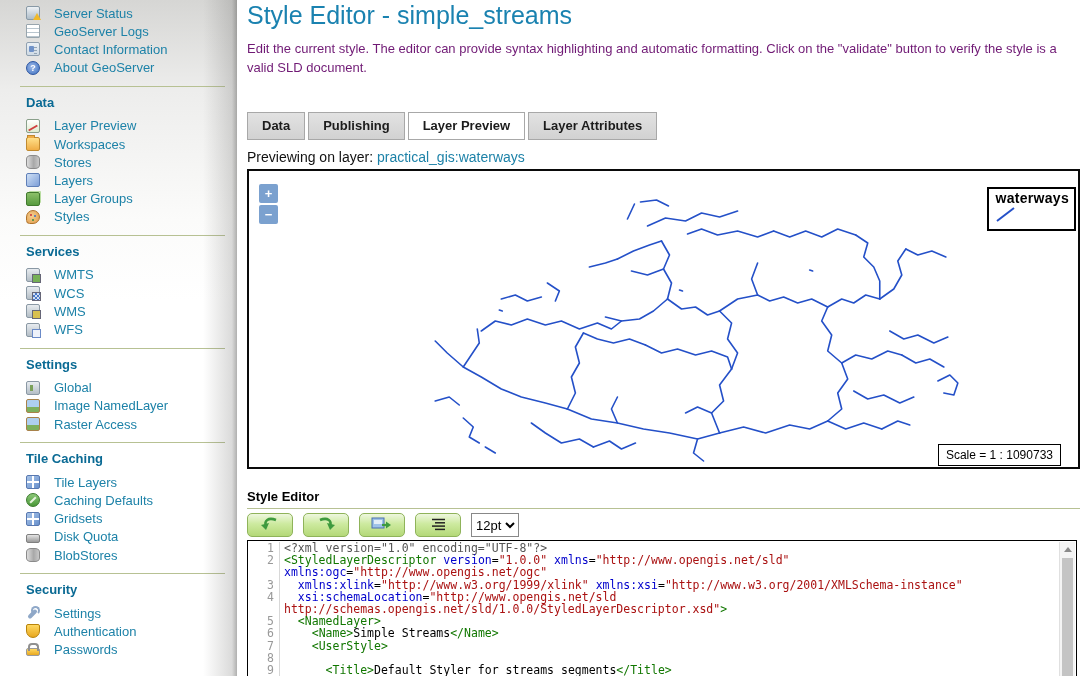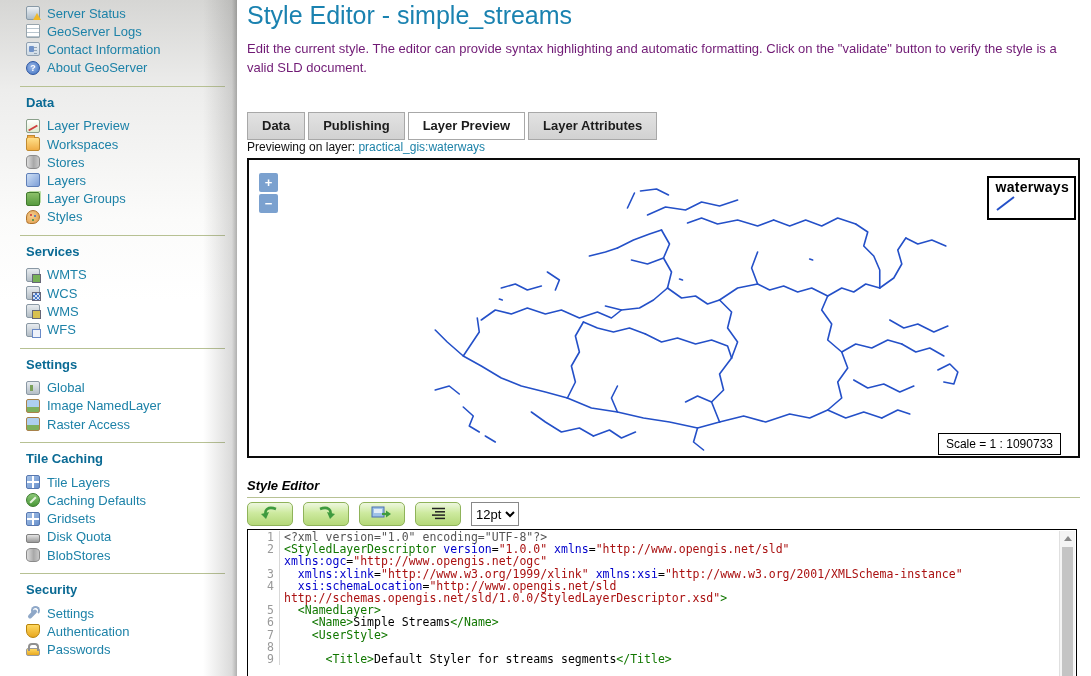--- a/index.html
+++ b/index.html
@@ -6,21 +6,21 @@
   .page{position:relative;width:1091px;height:676px;overflow:hidden;background:#fff;
         font-family:"Liberation Sans",sans-serif;color:#111;}
 
   
   .sidebar{position:absolute;left:0;top:0;width:237px;height:676px;
            background:linear-gradient(to bottom,#d6d6d4 0px,#ededec 90px,#fbfbfa 220px,#fff 300px);}
   .sidebar::after{content:"";position:absolute;top:0;right:0;bottom:0;width:34px;
            background:linear-gradient(to right,rgba(110,110,108,0) 0%,rgba(110,110,108,.25) 85%,rgba(80,80,78,.45) 100%);}
   .side-inner{position:relative;padding:4px 0 0 26px;}
   .side-heading{font-size:13px;font-weight:bold;color:#0a6a94;margin:2px 0 7px 0;}
-  .side-item{display:flex;align-items:center;gap:7px;height:18.2px;cursor:pointer;}
+  .side-item{display:flex;align-items:center;gap:14px;height:18.2px;cursor:pointer;}
   .side-item .lbl{font-size:13px;color:#1d82a8;white-space:nowrap;}
   .side-sep{height:1px;background:#b7c193;margin:9px 12px 8px -6px;}
 
   
   .ic{width:14px;height:14px;display:inline-block;flex:0 0 auto;border-radius:2px;position:relative;box-sizing:border-box;}
   .ic-server-status{background:linear-gradient(#eef2f6,#aebdc9);border:1px solid #8899a6;}
   .ic-server-status::after{content:"";position:absolute;right:-2px;bottom:-1px;width:0;height:0;
      border-left:4px solid transparent;border-right:4px solid transparent;border-bottom:7px solid #f0b929;}
   .ic-logs{background:#fff;border:1px solid #98a5ad;border-radius:1px;
      background-image:repeating-linear-gradient(to bottom,transparent 0 3px,#b9c6cf 3px 4px);}
@@ -64,33 +64,33 @@
   .ic-passwords::before{content:"";position:absolute;left:1px;top:-6px;width:7px;height:6px;border:2px solid #909090;border-bottom:none;border-radius:4px 4px 0 0;}
 
   
   .main{position:absolute;left:247px;top:0;width:833px;}
   h1.title{margin:0 0 0 0;font-size:25px;line-height:30px;font-weight:400;color:#1a82b0;}
   .desc{margin-top:9px;font-size:13px;line-height:19px;color:#701a75;max-width:833px;}
   .tabs{margin-top:35px;display:flex;gap:3px;}
   .tab{padding:5px 14px 6px 14px;font-size:13px;font-weight:bold;color:#1c1c1c;
        background:linear-gradient(#e2e2e2,#d2d2d2);border:1px solid #a8a8a8;cursor:pointer;}
   .tab.active{background:#fff;}
-  .preview-line{font-size:12px;}
+  .preview-line{margin-top:9px;font-size:14px;}
   .preview-line a{color:#1d82a8;text-decoration:none;cursor:pointer;}
 
   .map-panel{position:relative;margin-top:4px;width:833px;height:300px;border:2px solid #0a0a0a;box-sizing:border-box;background:#fff;}
   .map-svg{position:absolute;left:0;top:0;width:100%;height:100%;}
   .zoomctl{position:absolute;left:10px;top:13px;width:19px;}
   .zbtn{width:19px;height:19px;margin-bottom:2px;background:#7ba1cf;color:#fff;font-size:13px;font-weight:bold;
         text-align:center;line-height:19px;border-radius:2px;cursor:pointer;user-select:none;}
   .legend{position:absolute;top:16px;right:2px;background:#fff;border:2px solid #000;padding:1px 5px 2px 6px;}
   .legend-title{font-size:14px;font-weight:bold;color:#000;letter-spacing:.3px;}
   .scalebox{position:absolute;bottom:1px;right:17px;background:#fff;border:1px solid #000;padding:3px 7px;font-size:12px;color:#000;}
 
-  .ed-heading{margin-top:20px;font-size:13px;font-weight:bold;color:#000;font-style:italic;}
+  .ed-heading{margin-top:20px;font-size:13px;font-weight:bold;color:#000;}
   .ed-hr{height:1px;background:#b7c193;margin-top:4px;width:833px;}
   .toolbar{margin-top:4px;display:flex;align-items:flex-end;gap:10px;}
   .tbtn{width:46px;height:24px;border-radius:5px;border:1px solid #8fb35a;cursor:pointer;
         background:linear-gradient(#eef7df,#cdea9f 45%,#b4d878);display:flex;align-items:center;justify-content:center;padding:0;}
   .fontsel{height:24px;font-size:13px;font-family:"Liberation Sans",sans-serif;border:1px solid #888;background:#fff;}
 
   .code-editor{position:relative;margin-top:3px;width:830px;height:170px;border:1px solid #000;box-sizing:border-box;background:#fff;overflow:hidden;}
   .code-rows{position:absolute;left:0;top:1px;right:16px;font-family:"DejaVu Sans Mono","Liberation Mono",monospace;
              font-size:11.5px;line-height:12.2px;}
   .crow{display:flex;white-space:pre;}

